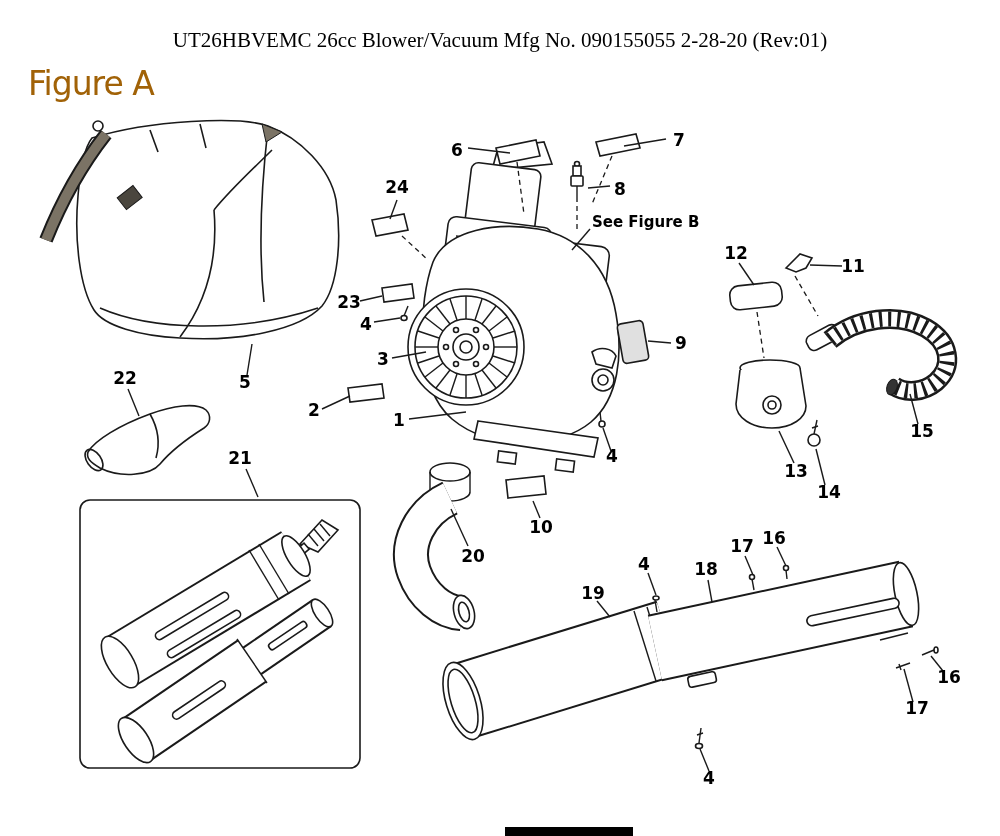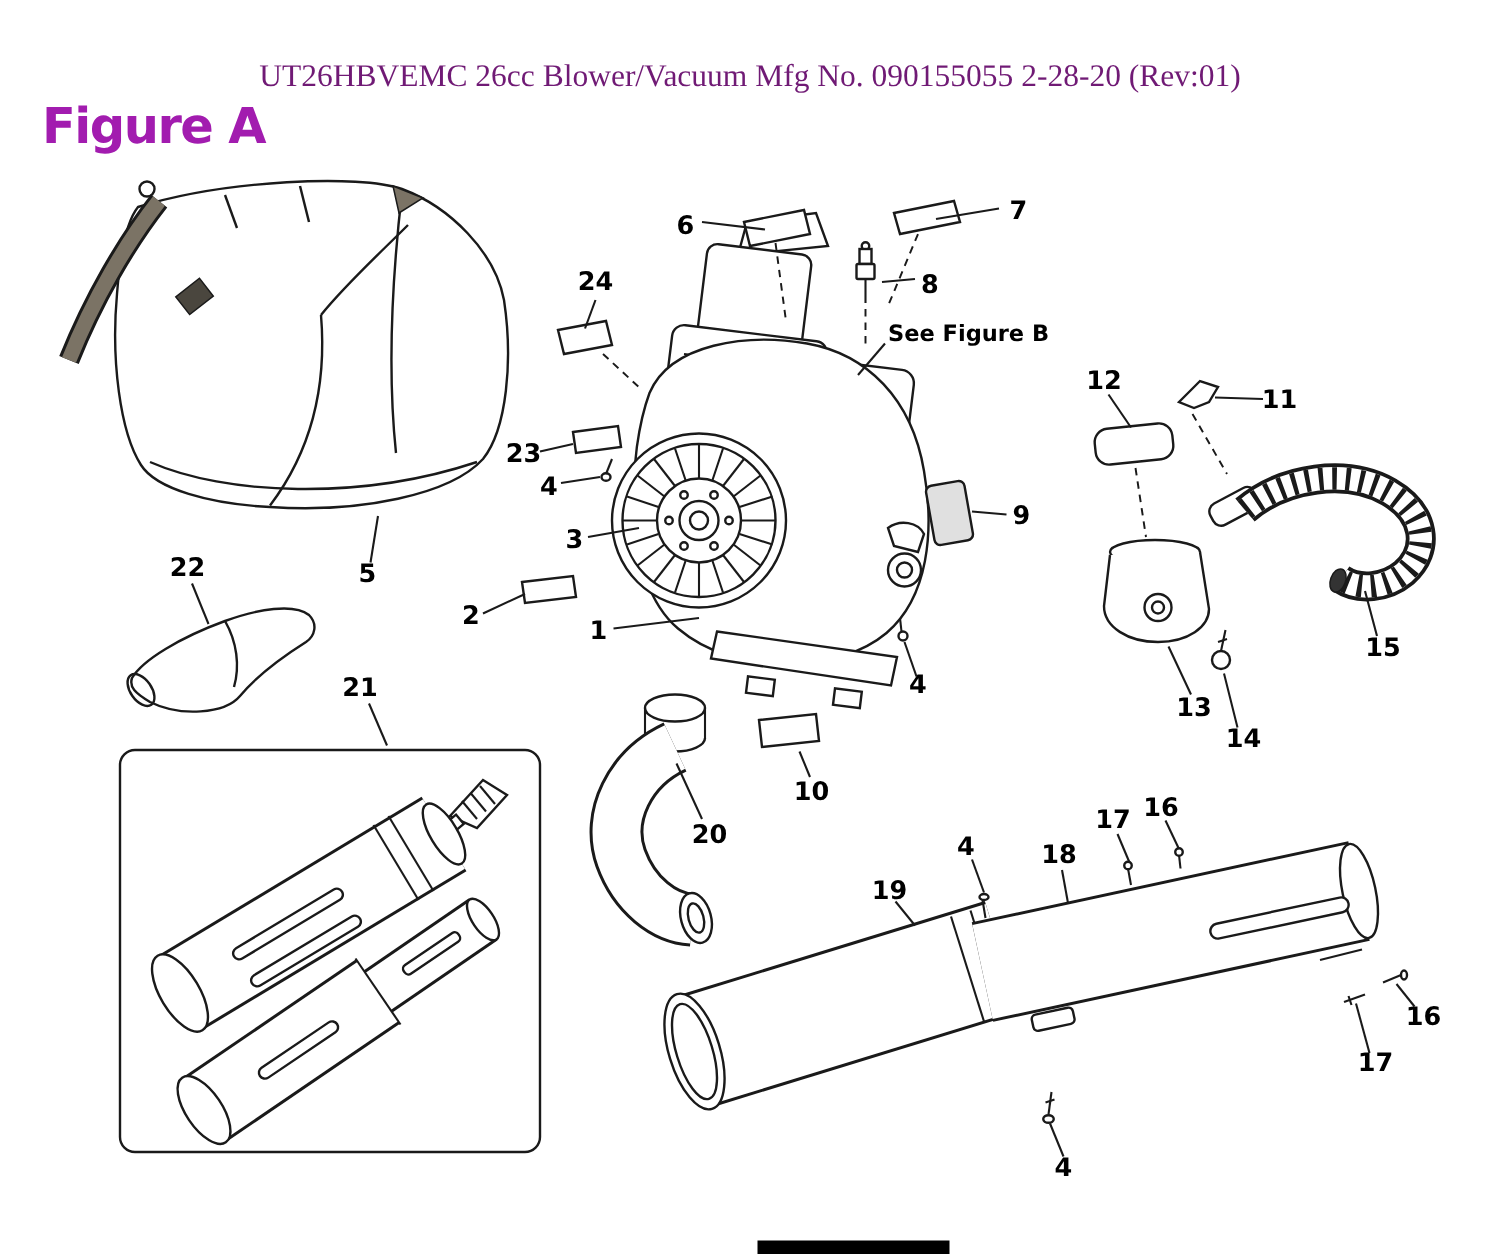--- a/index.html
+++ b/index.html
@@ -1,21 +1,21 @@
 <!DOCTYPE html>
 <html><head>
 <meta charset="utf-8">
 <style>
   html,body{margin:0;padding:0;background:#fff;}
   .page{position:relative;width:1000px;height:836px;background:#fff;overflow:hidden;
         font-family:"DejaVu Sans",sans-serif;color:#111;}
   .header-title{position:absolute;left:0;right:0;top:28px;text-align:center;
-        font-family:"Liberation Serif",serif;font-size:21px;color:#701a75;margin-top:10px;}
+        font-family:"Liberation Serif",serif;font-size:21px;color:#000000;}
   .figure-label{position:absolute;left:28px;top:64px;font-family:"DejaVu Sans",sans-serif;
-        font-weight:bold;font-size:33px;letter-spacing:-1px;color:#a21caf;}
+        font-weight:normal;font-size:33px;letter-spacing:-1px;color:#a16207;}
   svg.diagram{position:absolute;left:0;top:0;}
   svg .ln{stroke:#1a1a1a;stroke-width:1.4;fill:none;}
   svg .dash{stroke:#1a1a1a;stroke-width:1.3;fill:none;stroke-dasharray:5 4;}
   svg .part{stroke:#1a1a1a;stroke-width:1.6;fill:#fff;}
   svg .nofill{stroke:#1a1a1a;stroke-width:1.6;fill:none;}
   svg text.callout{font-family:"DejaVu Sans",sans-serif;font-weight:bold;font-size:17px;
         fill:#000;text-anchor:middle;}
   svg text.note{font-family:"DejaVu Sans",sans-serif;font-weight:bold;font-size:15px;fill:#000;}
   .bottom-bar{position:absolute;left:505px;top:827px;width:128px;height:9px;background:#000;}
 </style>

